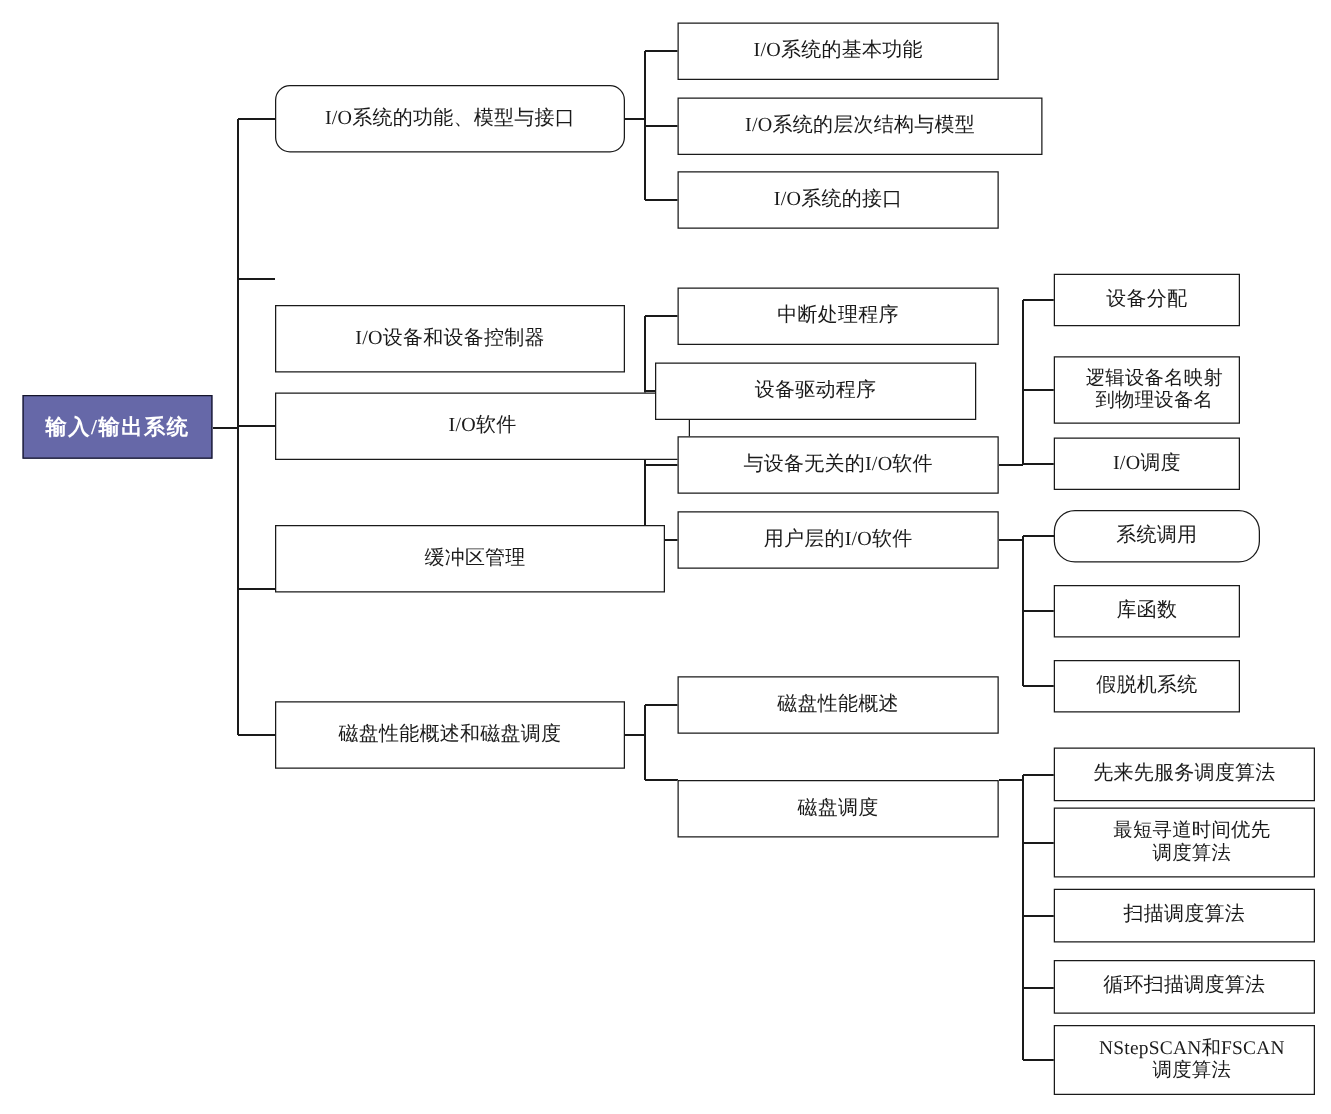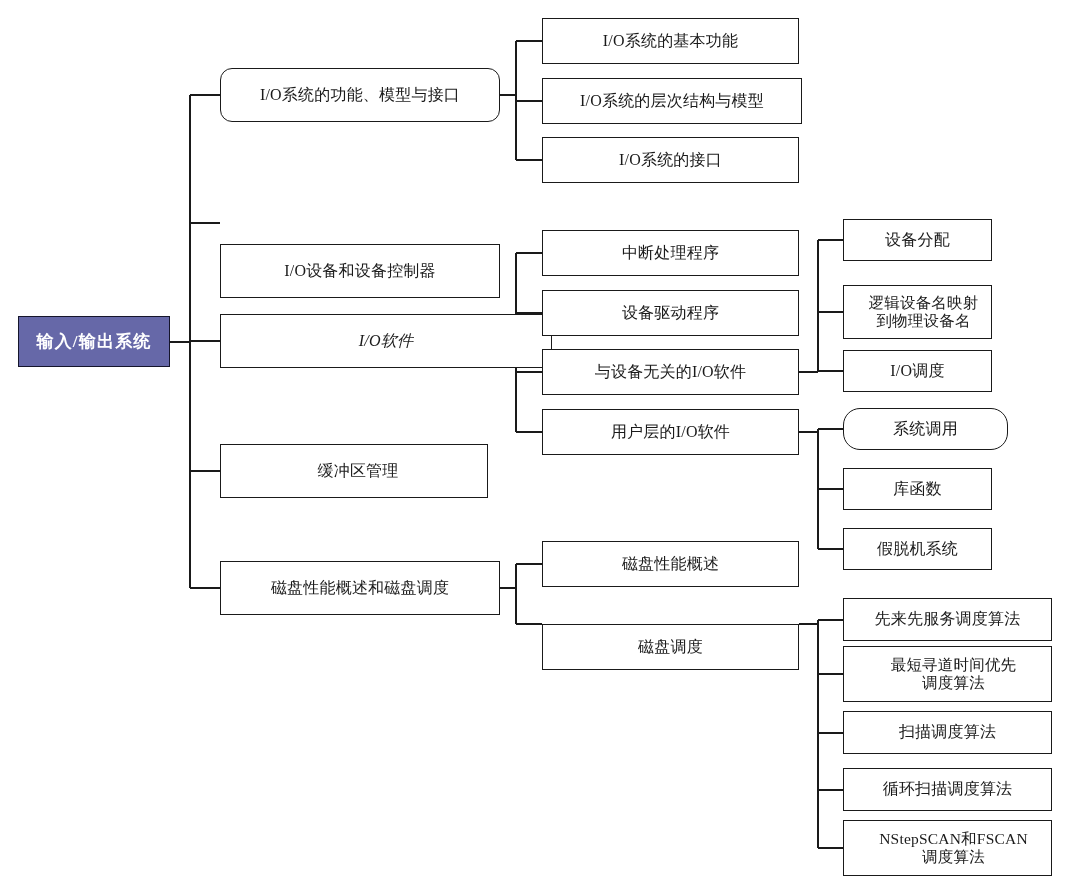--- a/index.html
+++ b/index.html
@@ -97,28 +97,28 @@
       <line x1="818" y1="620" x2="843" y2="620" stroke="#1a1a1a" stroke-width="1.6" shape-rendering="crispEdges"></line>
       <line x1="818" y1="674" x2="843" y2="674" stroke="#1a1a1a" stroke-width="1.6" shape-rendering="crispEdges"></line>
       <line x1="818" y1="733" x2="843" y2="733" stroke="#1a1a1a" stroke-width="1.6" shape-rendering="crispEdges"></line>
       <line x1="818" y1="790" x2="843" y2="790" stroke="#1a1a1a" stroke-width="1.6" shape-rendering="crispEdges"></line>
       <line x1="818" y1="848" x2="843" y2="848" stroke="#1a1a1a" stroke-width="1.6" shape-rendering="crispEdges"></line>
     </svg>
   <div id="node-layer">
       <div class="node root" style="left: 18px; top: 316px; width: 152px; height: 51px;">输入/输出系统</div>
       <div class="node" style="left: 220px; top: 68px; width: 280px; height: 54px; border-radius: 12px;">I/O系统的功能、模型与接口</div>
       <div class="node" style="left: 220px; top: 196px; width: 280px; height: 54px; margin-top: 48px;">I/O设备和设备控制器</div>
-      <div class="node" style="left: 220px; top: 314px; width: 332px; height: 54px; font-style: italic;">I/O软件</div>
-      <div class="node" style="left: 220px; top: 444px; width: 268px; height: 54px; padding-left: 12px;">缓冲区管理</div>
+      <div class="node" style="left: 220px; top: 314px; width: 332px; height: 54px;">I/O软件</div>
+      <div class="node" style="left: 220px; top: 420px; width: 312px; height: 54px; padding-left: 12px;">缓冲区管理</div>
       <div class="node" style="left: 220px; top: 561px; width: 280px; height: 54px;">磁盘性能概述和磁盘调度</div>
       <div class="node" style="left: 542px; top: 18px; width: 257px; height: 46px;">I/O系统的基本功能</div>
-      <div class="node" style="left: 542px; top: 78px; width: 260px; height: 46px;">I/O系统的层次结构与模型</div>
+      <div class="node" style="left: 542px; top: 78px; width: 292px; height: 46px;">I/O系统的层次结构与模型</div>
       <div class="node" style="left: 542px; top: 137px; width: 257px; height: 46px;">I/O系统的接口</div>
       <div class="node" style="left: 542px; top: 230px; width: 257px; height: 46px;">中断处理程序</div>
-      <div class="node" style="left: 542px; top: 290px; width: 257px; height: 46px;">设备驱动程序</div>
+      <div class="node" style="left: 524px; top: 290px; width: 257px; height: 46px;">设备驱动程序</div>
       <div class="node" style="left: 542px; top: 349px; width: 257px; height: 46px;">与设备无关的I/O软件</div>
       <div class="node" style="left: 542px; top: 409px; width: 257px; height: 46px;">用户层的I/O软件</div>
       <div class="node" style="left: 542px; top: 541px; width: 257px; height: 46px;">磁盘性能概述</div>
       <div class="node" style="left: 542px; top: 601px; width: 257px; height: 46px; margin-top: 23px;">磁盘调度</div>
       <div class="node" style="left: 843px; top: 219px; width: 149px; height: 42px;">设备分配</div>
       <div class="node two-line" style="left: 843px; top: 285px; width: 149px; height: 54px;">逻辑设备名映射
 到物理设备名</div>
       <div class="node" style="left: 843px; top: 350px; width: 149px; height: 42px;">I/O调度</div>
       <div class="node" style="left: 843px; top: 408px; width: 165px; height: 42px; border-radius: 17px;">系统调用</div>
       <div class="node" style="left: 843px; top: 468px; width: 149px; height: 42px;">库函数</div>

